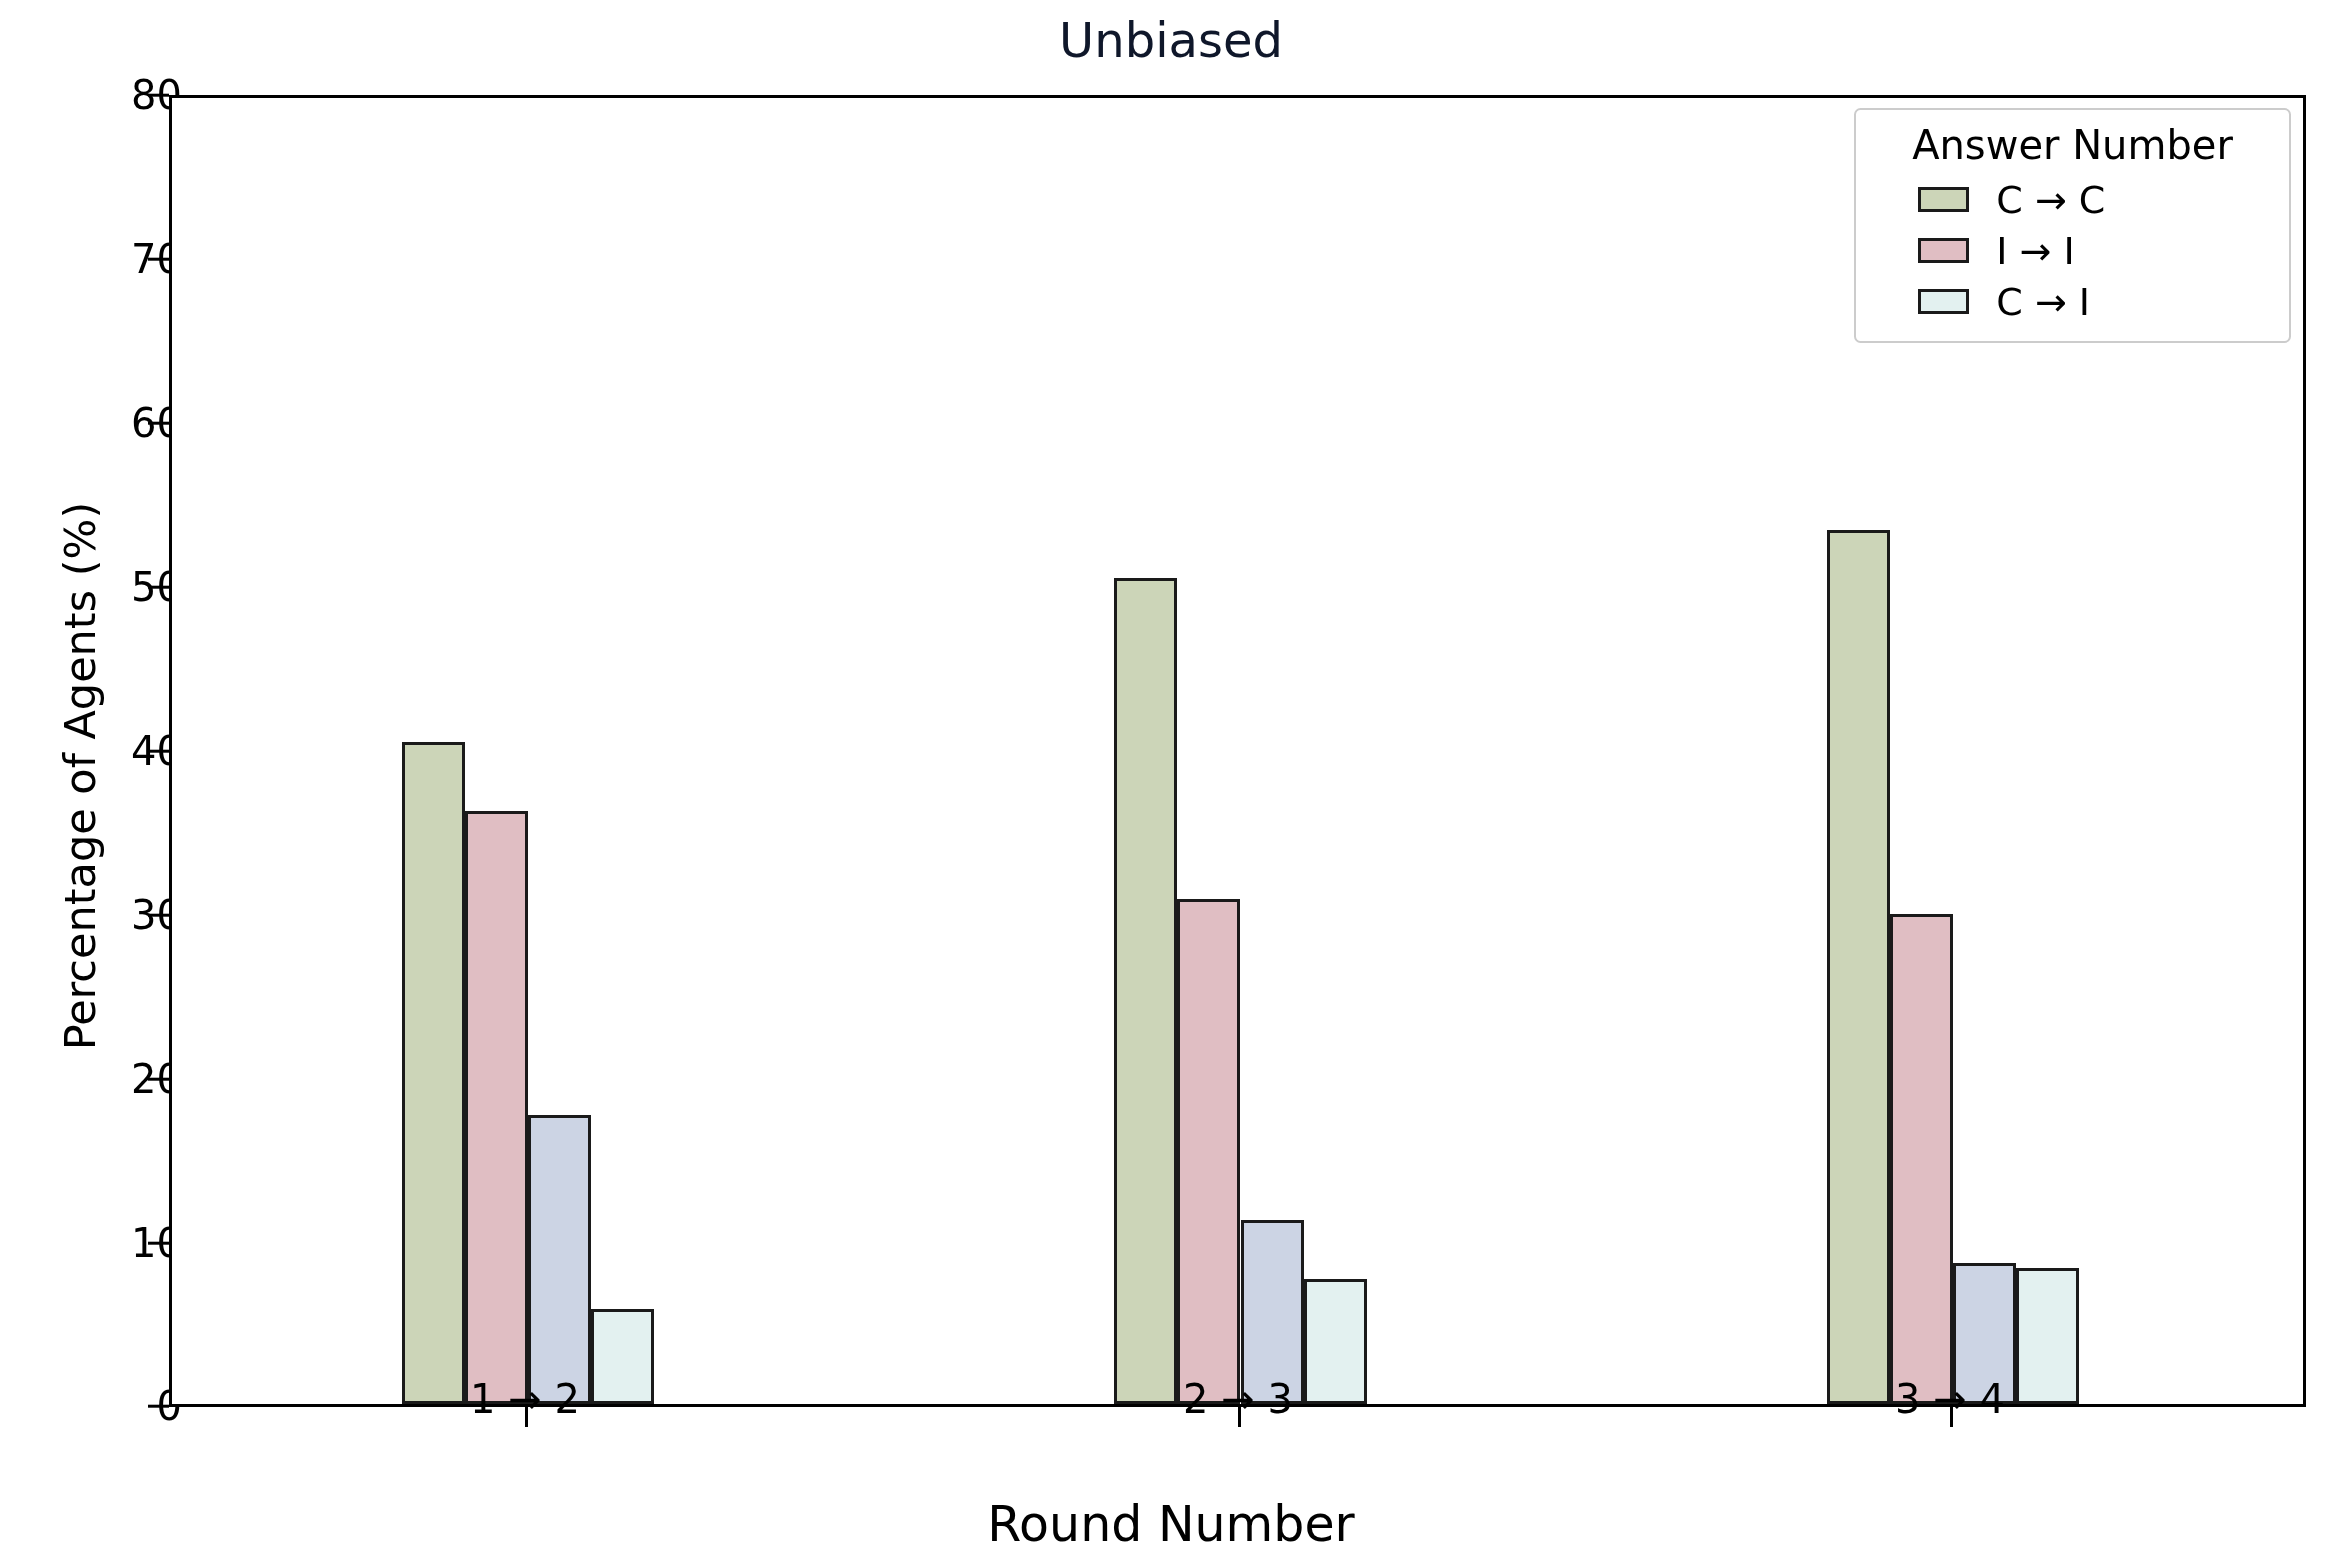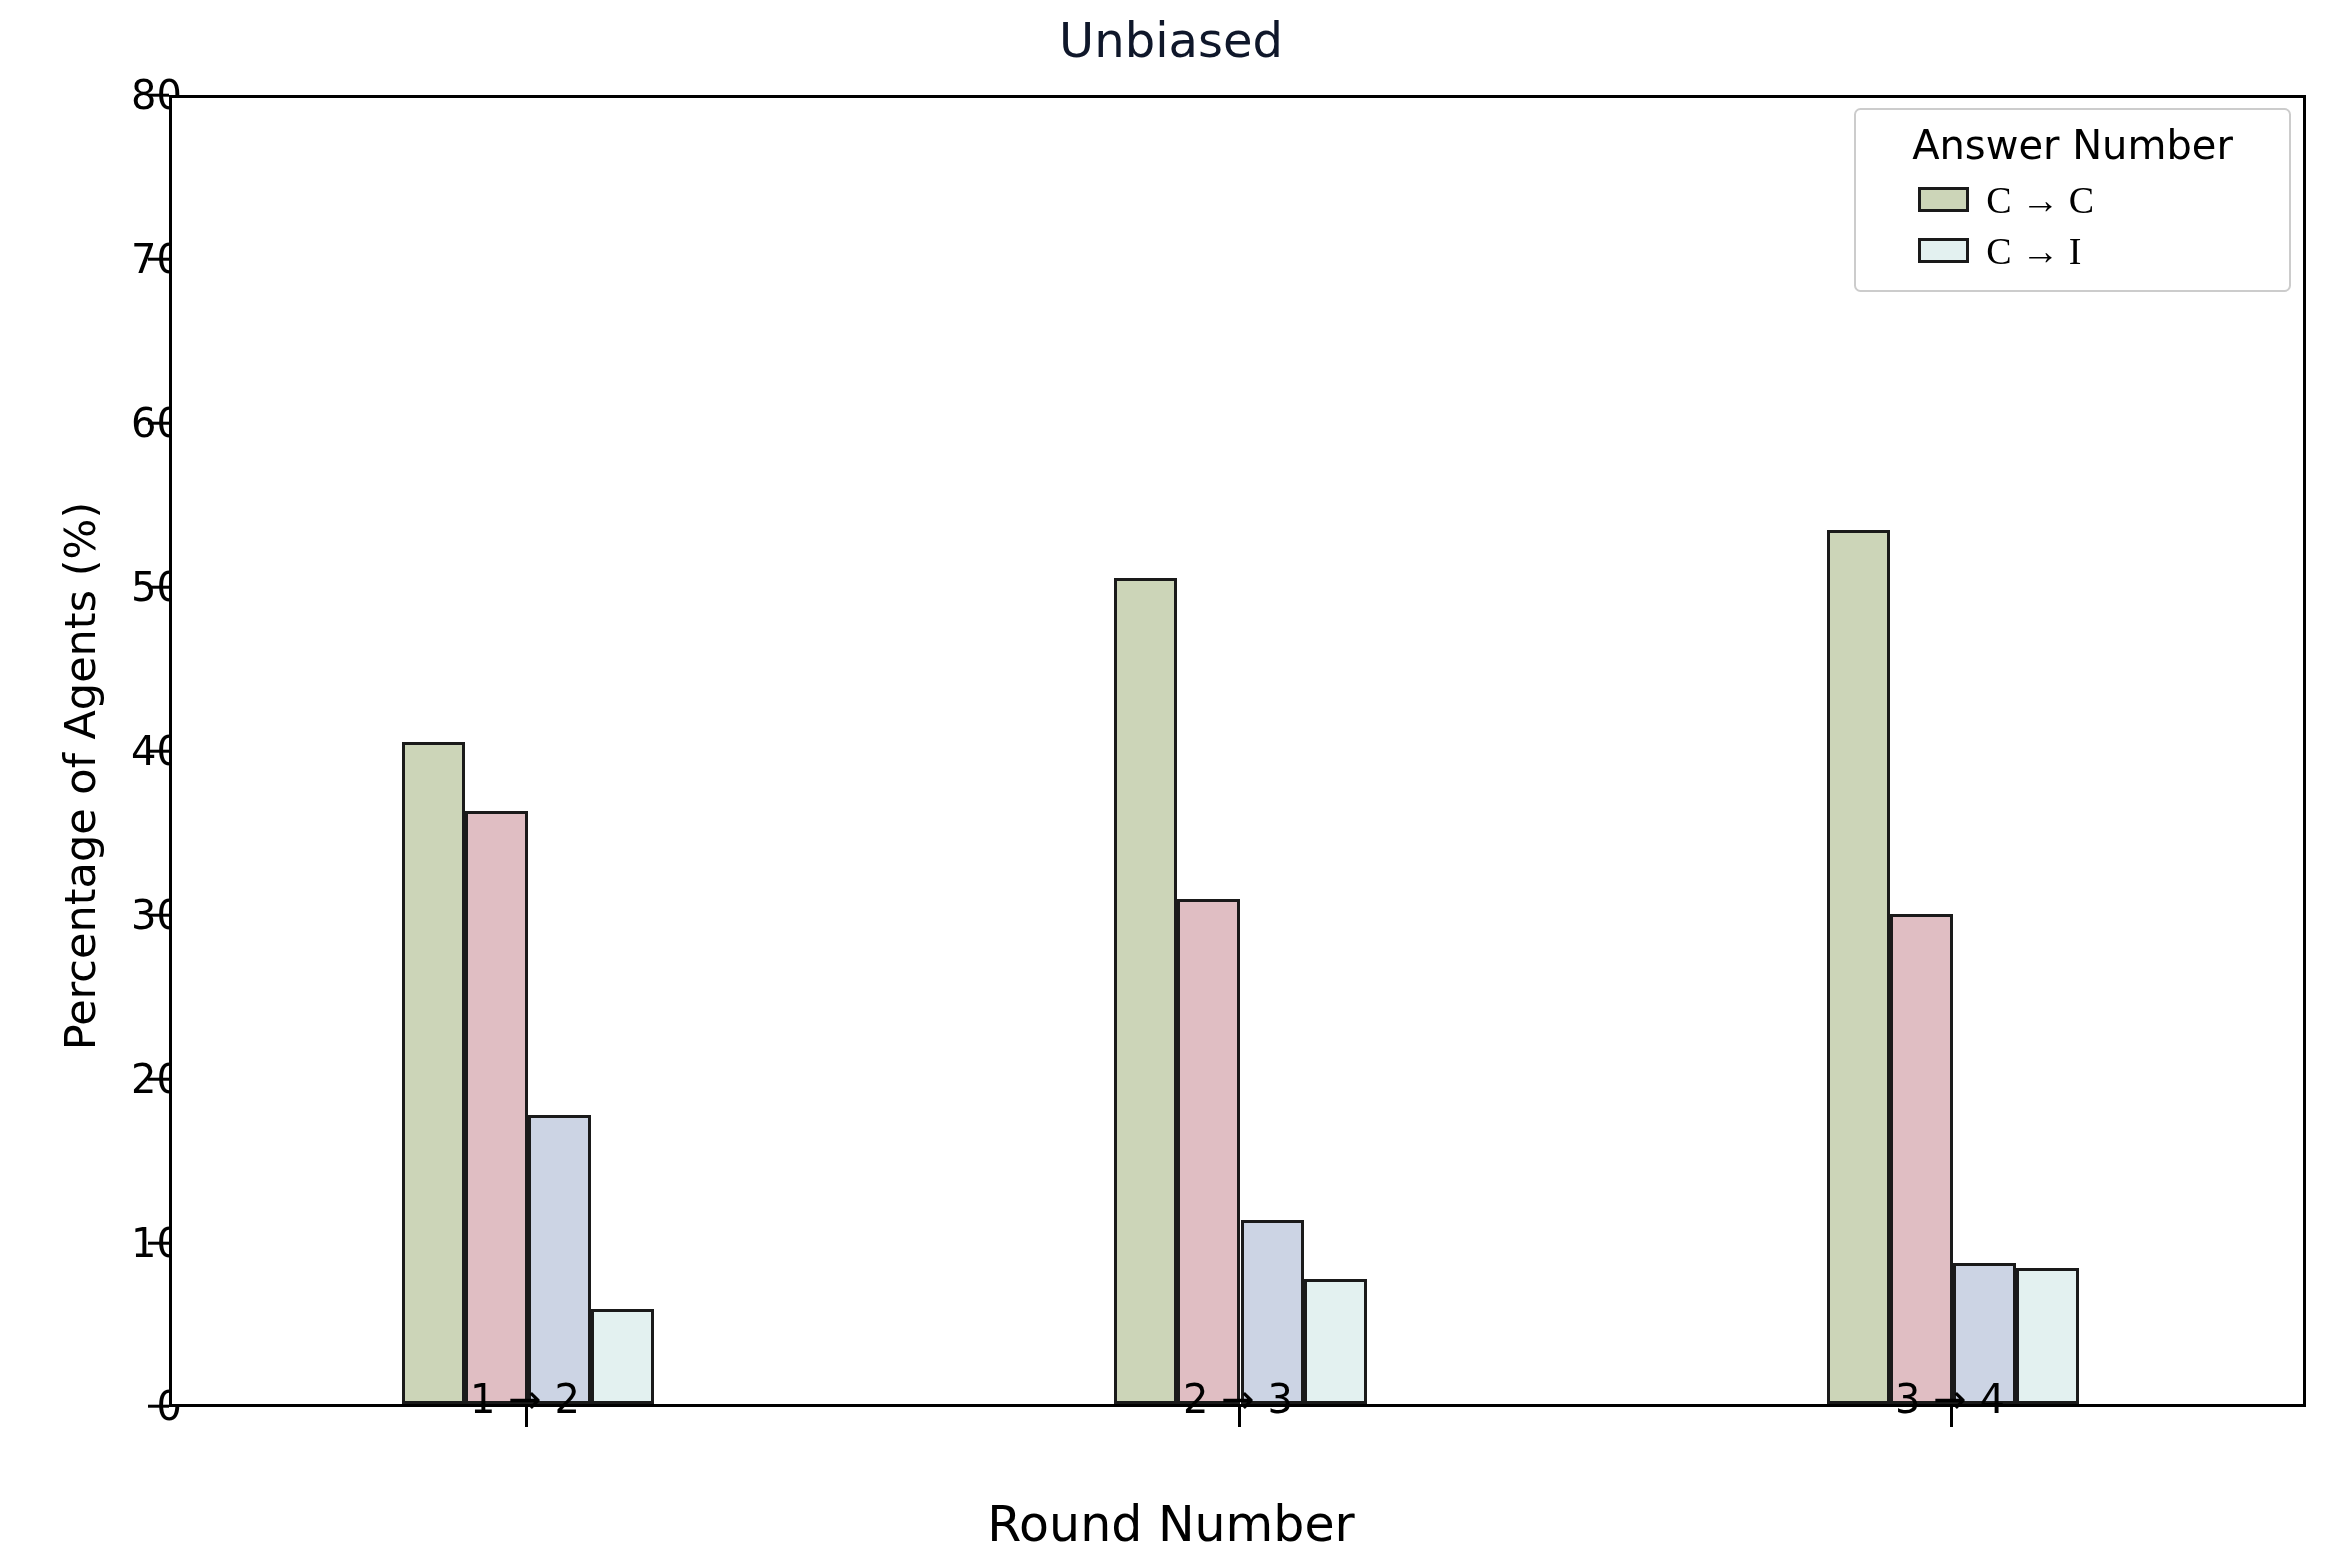--- a/index.html
+++ b/index.html
@@ -149,23 +149,22 @@
   .legend-swatch {
     width: 51px;
     height: 25px;
     box-sizing: border-box;
     border: 3.3px solid #1a1a1a;
     flex: none;
   }
   .legend-label {
     font-size: 38px;
     color: #000000;
-    margin-left: 17px;
-    white-space: nowrap;
-    font-family: Liberation Serif, serif;
+    margin-left: 27px;
+    white-space: nowrap;
   }
 </style>
 </head>
 <body>
 
 <div id="figure">
 
   <div id="chart-title">Unbiased</div>
 
   <div id="y-axis-label">Percentage of Agents (%)</div>
@@ -220,20 +219,24 @@
   <div id="x-axis-label">Round Number</div>
 
   <div id="legend">
     <div id="legend-title">Answer Number</div>
     <div id="legend-rows">
         <div class="legend-row">
           <div class="legend-swatch" style="background: rgb(204, 213, 184); border-color: rgb(26, 26, 26);"></div>
           <div class="legend-label">C → C</div>
         </div>
         <div class="legend-row">
+          <div class="legend-swatch" style="background: rgb(224, 190, 195); border-color: rgb(26, 26, 26);"></div>
+          <div class="legend-label">I → I</div>
+        </div>
+        <div class="legend-row">
           <div class="legend-swatch" style="background: rgb(227, 241, 240); border-color: rgb(26, 26, 26);"></div>
           <div class="legend-label">C → I</div>
         </div>
       </div>
   </div>
 
 </div>
 
 
 </body></html>

